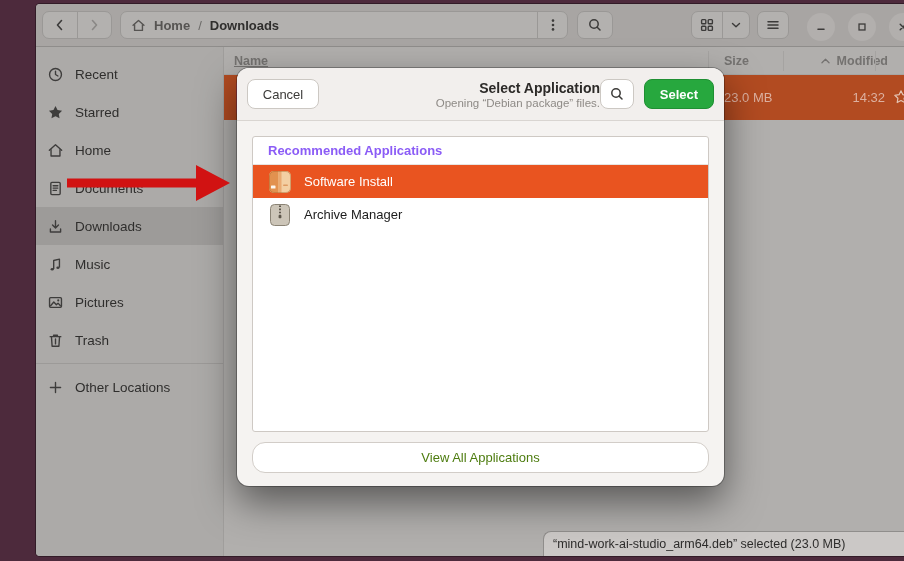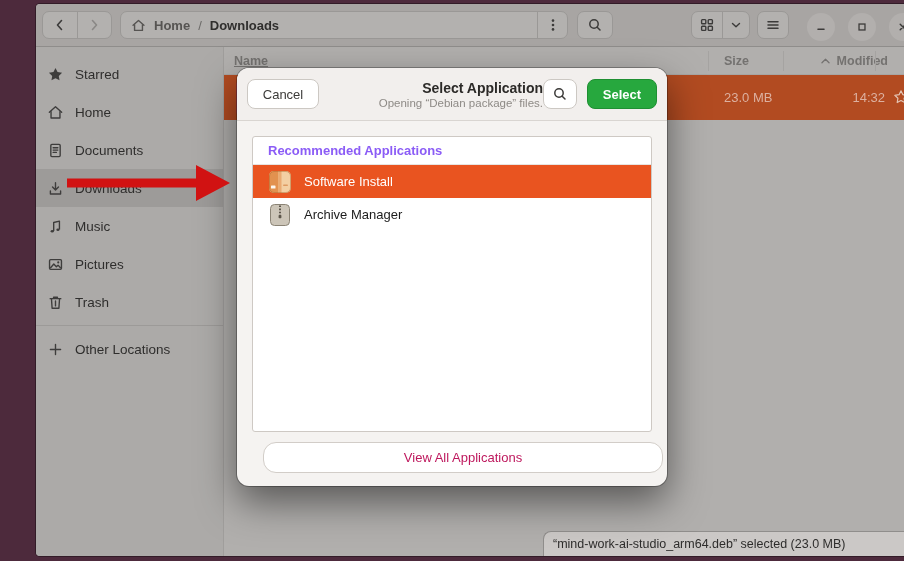--- a/index.html
+++ b/index.html
@@ -62,21 +62,21 @@
   .filerow .fmod  { position:absolute; right:39px; font-size:13px; color:#dcb0a0; }
   .filerow .fstar { position:absolute; left:669px; top:14px; width:16px; height:16px; color:#e3c4b4; }
 
   
   .statusbar { position:absolute; right:0; bottom:0; width:381px; height:25px;
                background:#cbc8c6; border-top:1px solid #908e8c; border-left:1px solid #908e8c;
                border-radius:8px 0 0 0; font-size:12.5px; color:#2e2d2c;
                line-height:24px; padding-left:9px; white-space:nowrap; }
 
   
-  .dialog { position:absolute; left:237px; top:68px; width:430px; height:418px;
+  .dialog { position:absolute; left:237px; top:68px; width:487px; height:418px;
             background:#f5f3f1; border-radius:12px; z-index:5;
             box-shadow:0 0 0 1px rgba(0,0,0,.28), 0 16px 38px rgba(0,0,0,.5); overflow:hidden; }
   .dlg-header { position:absolute; left:0; top:0; right:0; height:53px; background:#f2efed;
                 border-bottom:1px solid #d9d5d1; display:flex; align-items:center; padding:0 10px; }
   .dlg-btn { height:30px; border-radius:8px; background:#ffffff; border:1px solid #ccc8c3;
              display:flex; align-items:center; justify-content:center;
              font-size:13px; color:#3b3a38; }
   .dlg-cancel { width:72px; }
   .dlg-titlebox { flex:1; text-align:right; overflow:hidden; }
   .dlg-title { font-size:14px; font-weight:bold; color:#2c2a28; }
@@ -86,21 +86,21 @@
   .dlg-body { position:absolute; left:0; top:53px; right:0; bottom:0; padding:15px; }
   .app-frame { height:296px; background:#ffffff; border:1px solid #cec9c4; border-radius:3px; overflow:hidden; }
   .app-sechead { height:28px; line-height:28px; padding-left:15px; font-size:13px; font-weight:bold;
                  color:#8b5cf6; border-bottom:1px solid #e7e4e1; }
   .app-row { height:33px; display:flex; align-items:center; gap:12px; padding-left:15px;
              font-size:13px; color:#1c1c1c; }
   .app-row.selected { background:#e95420; color:#ffffff; }
   .app-row .aicon { width:24px; height:24px; flex:none; }
   .view-all { margin-top:10px; height:31px; width:100%; background:#ffffff;
               border:1px solid #d2cdc8; border-radius:13px; display:flex; align-items:center;
-              justify-content:center; font-size:13px; color:#be185d;margin-left:11px; }
+              justify-content:center; font-size:13px; color:#4d7c0f; }
 
   
   .annot { position:absolute; left:0; top:0; z-index:10; pointer-events:none; }
 
   svg { display:block; }
 </style>
 </head>
 <body>
 
 <div class="stage">
@@ -204,20 +204,29 @@
           <svg width="14" height="14" viewBox="0 0 16 16" fill="none" stroke="currentColor" stroke-width="1.6" stroke-linecap="round">
               <path d="M4.8 4.8l6.4 6.4M11.2 4.8l-6.4 6.4"></path>
             </svg>
         </span>
       </div>
     </div>
 
     <div class="mainrow">
 
       <aside class="sidebar">
+        <div class="side-item">
+          <span class="sicon">
+            <svg width="17" height="17" viewBox="0 0 16 16" fill="none" stroke="currentColor" stroke-width="1.3" stroke-linecap="round" stroke-linejoin="round">
+                <circle cx="8" cy="8" r="5.6"></circle>
+                <path d="M8 4.8V8l2.3 1.4"></path>
+              </svg>
+          </span>
+          <span>Recent</span>
+        </div>
         <div class="side-item">
           <span class="sicon">
             <svg width="17" height="17" viewBox="0 0 16 16" fill="currentColor">
                 <path d="M8 1.8l1.9 3.9 4.3.6-3.1 3 .7 4.2L8 11.5l-3.8 2 .7-4.2-3.1-3 4.3-.6z"></path>
               </svg>
           </span>
           <span>Starred</span>
         </div>
         <div class="side-item">
           <span class="sicon">

